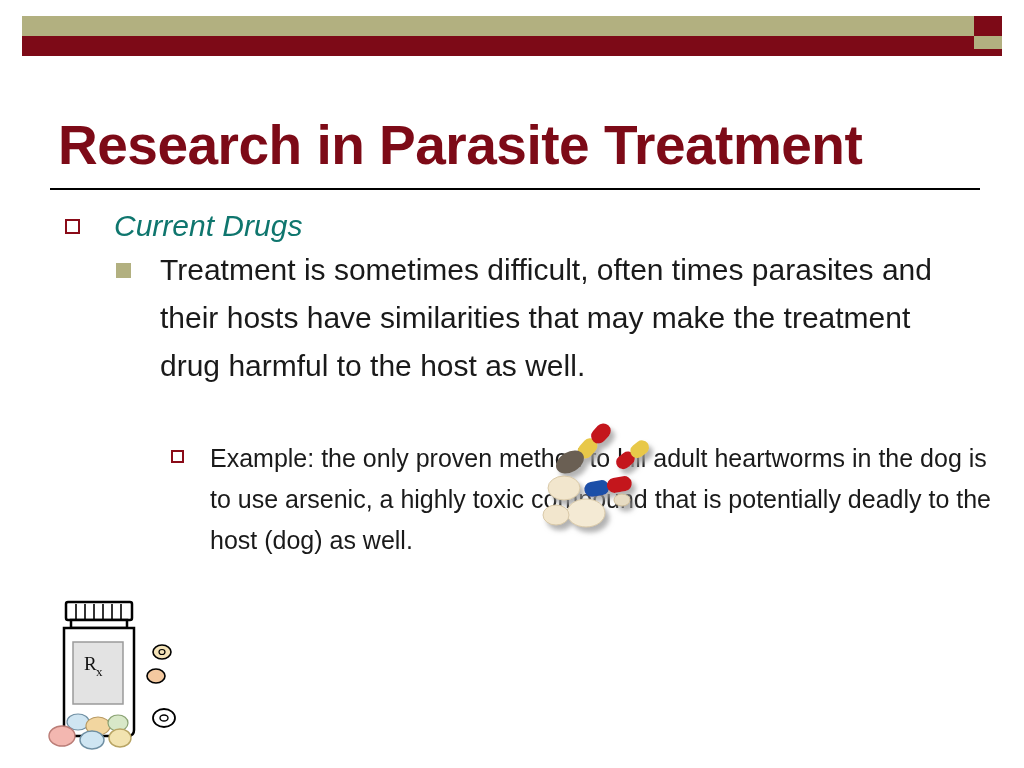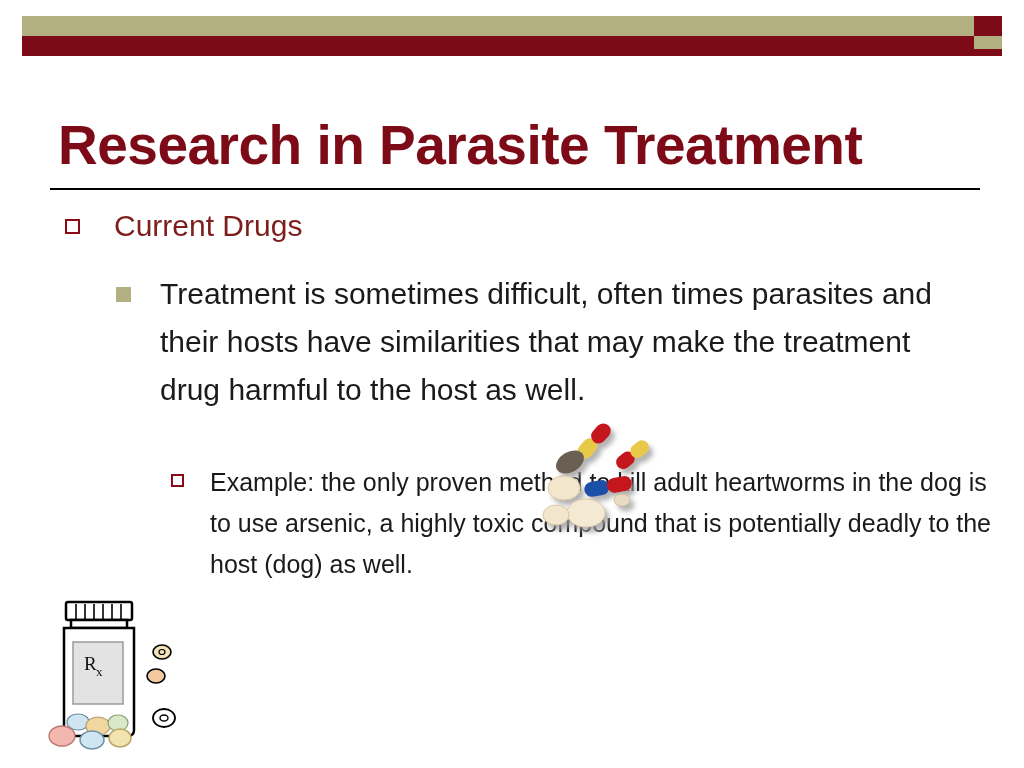--- a/index.html
+++ b/index.html
@@ -93,35 +93,36 @@
     top: 206px;
     width: 1024px;
   }
 
   .lvl1 {
     position: relative;
     margin: 0 0 0 58px;
     padding-left: 56px;
     font-size: 30px;
     line-height: 40px;
-    color: #7f1d1d;
+    color: #0f766e;
+    font-style: italic;
   }
   .lvl1 .marker {
     position: absolute;
     left: 7px;
     top: 13px;
     width: 15px;
     height: 15px;
     border: 2px solid #8a0b18;
     box-sizing: border-box;
   }
 
   .lvl2 {
     position: relative;
-    margin: 24px 0 0 104px;
+    margin: 0 0 0 104px;
     padding-left: 56px;
     width: 790px;
     font-size: 30px;
     line-height: 48px;
     color: #1a1a1a;
   }
   .lvl2 .marker {
     position: absolute;
     left: 12px;
     top: 17px;

